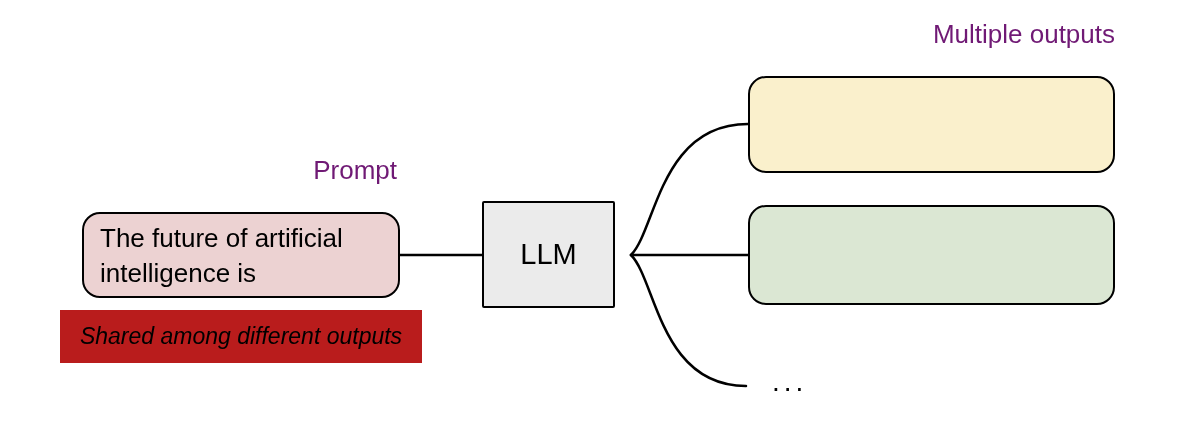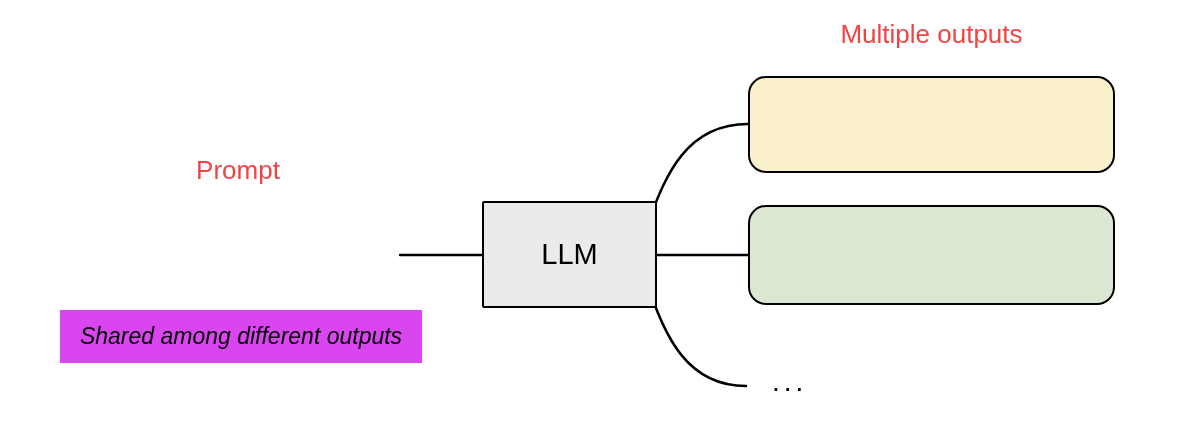--- a/index.html
+++ b/index.html
@@ -23,24 +23,24 @@
     height: 426px;
   }
   .connectors path {
     fill: none;
     stroke: #000000;
     stroke-width: 2.5;
     stroke-linecap: round;
   }
   .label {
     position: absolute;
-    color: #ef4444;
+    color: #701a75;
     font-size: 26px;
     line-height: 1.15;
-    text-align: center;
+    text-align: right;
     white-space: nowrap;
   }
   .box {
     position: absolute;
     box-sizing: border-box;
     border: 2.5px solid #000000;
     color: #000000;
   }
   .rounded {
     border-radius: 18px;
@@ -68,21 +68,21 @@
     display: flex;
     align-items: center;
     justify-content: center;
     font-size: 23px;
     font-style: italic;
     color: #000000;
   }
   .llm-box {
     left: 482px;
     top: 201px;
-    width: 175px;
+    width: 133px;
     height: 107px;
     border-radius: 2px;
     display: flex;
     align-items: center;
     justify-content: center;
     font-size: 29px;
   }
   .outputs-title {
     left: 748px;
     top: 20px;
@@ -117,22 +117,25 @@
 
   <svg class="connectors" viewBox="0 0 1200 426" xmlns="http://www.w3.org/2000/svg">
     <path d="M 400 255 H 482"></path>
     <path d="M 631 255 C 656 230, 660 124, 748 124"></path>
     <path d="M 631 255 H 748"></path>
     <path d="M 631 255 C 656 280, 660 386, 746 386"></path>
   </svg>
 
   <div class="label prompt-title">Prompt</div>
 
+  <div class="box rounded prompt-box" style="background-color: rgb(236, 210, 210);">
+    <span>The future of artificial intelligence is</span>
+  </div>
 
-  <div class="note" style="background-color: #d946ef;">Shared among different outputs</div>
+  <div class="note" style="background-color: #b91c1c;">Shared among different outputs</div>
 
   <div class="box llm-box" style="background-color: rgb(235, 235, 235);">LLM</div>
 
   <div class="label outputs-title">Multiple outputs</div>
 
   <div class="box rounded output-box-1" style="background-color: rgb(250, 240, 204);"></div>
 
   <div class="box rounded output-box-2" style="background-color: rgb(219, 231, 211);"></div>
 
   <div class="ellipsis">...</div>

